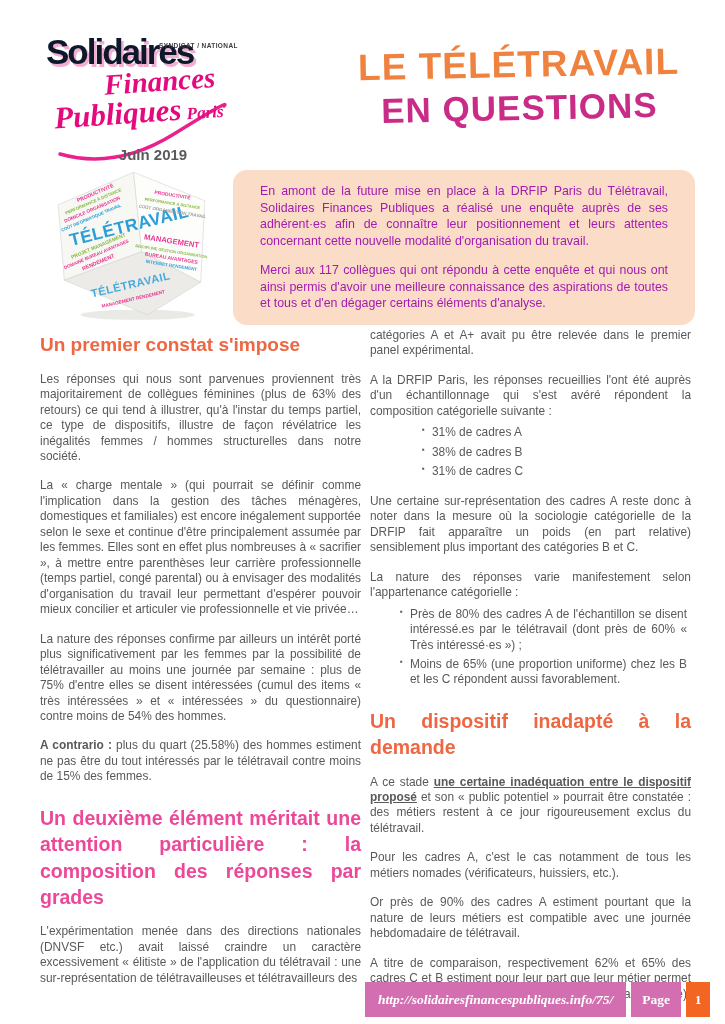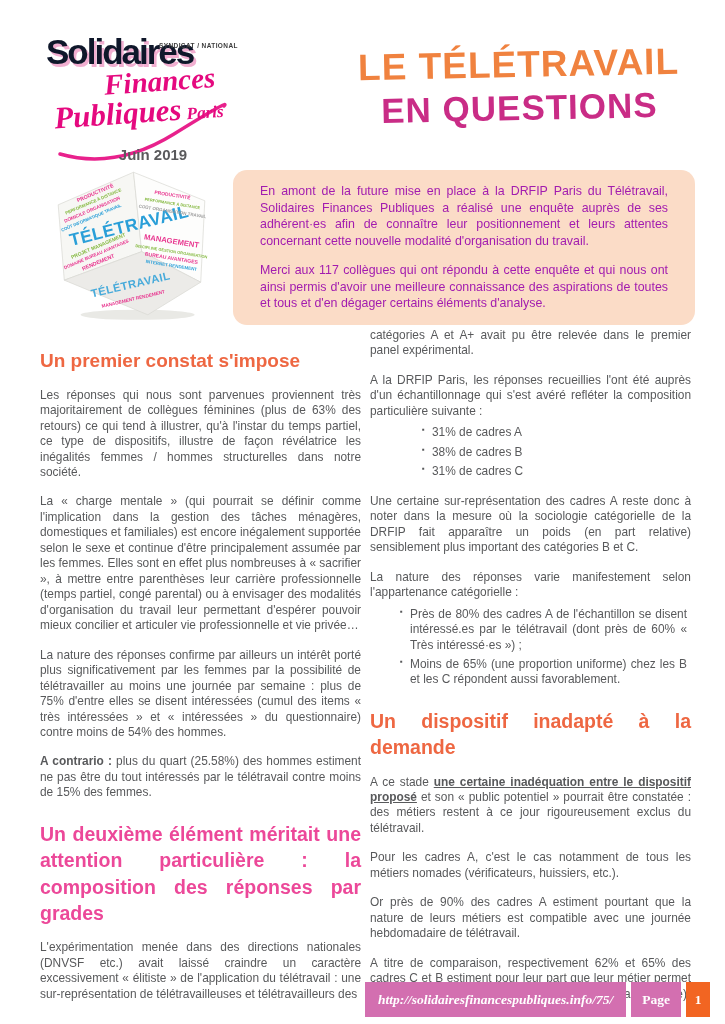--- a/index.html
+++ b/index.html
@@ -40,21 +40,21 @@
         background:#fbdcc7;border-radius:14px;padding:13px 27px;
         font-size:12.4px;line-height:1.33;color:#a21caf;text-align:justify;}
   .intro-box p{margin:0;}
   .intro-box p + p{margin-top:13px;}
 
   
   .col{position:absolute;top:328px;width:321px;font-size:11.9px;line-height:1.3;
         text-align:justify;color:#58595b;}
   .col-left{left:40px;} .col-right{left:370px;}
   .col p{margin:0 0 14px;}
-  h2.orange,h2.pink{font-family:"Liberation Sans",sans-serif;margin:20px 0 14px;line-height:1.35;}
+  h2.orange,h2.pink{font-family:"Liberation Sans",sans-serif;margin:4px 0 14px;line-height:1.35;}
   h2.orange{color:#ee6742;font-size:19px;text-align:left;}
   h2.pink{color:#ec4899;font-size:19.5px;text-align:justify;margin-top:20px;}
   h2.orange.justify{text-align:justify;font-size:19.5px;margin-top:20px;}
   .b{font-weight:bold;}
   .bu{font-weight:bold;text-decoration:underline;}
   ul.bul{list-style:none;margin:-8px 0 14px;padding:0;}
   ul.bul li{position:relative;padding-left:10px;margin:4px;}
   ul.bul li::before{content:"▪";position:absolute;left:0;top:0;font-size:8px;}
   ul.indent-big{margin-left:48px;}
   ul.indent-small{margin-left:26px;}
@@ -130,21 +130,21 @@
     <p>Les réponses qui nous sont parvenues proviennent très majoritairement de collègues féminines (plus de 63% des retours) ce qui tend à illustrer, qu'à l'instar du temps partiel, ce type de dispositifs, illustre de façon révélatrice les inégalités femmes / hommes structurelles dans notre société.</p>
     <p>La « charge mentale » (qui pourrait se définir comme l'implication dans la gestion des tâches ménagères, domestiques et familiales) est encore inégalement supportée selon le sexe et continue d'être principalement assumée par les femmes. Elles sont en effet plus nombreuses à « sacrifier », à mettre entre parenthèses leur carrière professionnelle (temps partiel, congé parental) ou à envisager des modalités d'organisation du travail leur permettant d'espérer pouvoir mieux concilier et articuler vie professionnelle et vie privée…</p>
     <p>La nature des réponses confirme par ailleurs un intérêt porté plus significativement par les femmes par la possibilité de télétravailler au moins une journée par semaine : plus de 75% d'entre elles se disent intéressées (cumul des items « très intéressées » et « intéressées » du questionnaire) contre moins de 54% des hommes.</p>
     <p><span class="b">A contrario :</span><span> plus du quart (25.58%) des hommes estiment ne pas être du tout intéressés par le télétravail contre moins de 15% des femmes.</span></p>
     <h2 class="pink">Un deuxième élément méritait une attention particulière : la composition des réponses par grades</h2>
     <p>L'expérimentation menée dans des directions nationales (DNVSF etc.) avait laissé craindre un caractère excessivement « élitiste » de l'application du télétravail : une sur-représentation de télétravailleuses et télétravailleurs des</p>
   </div>
 
   <div class="col col-right">
     <p>catégories A et A+ avait pu être relevée dans le premier panel expérimental.</p>
-    <p>A la DRFIP Paris, les réponses recueillies l'ont été auprès d'un échantillonnage qui s'est avéré refléter la composition particulière suivante :</p>
+    <p>A la DRFIP Paris, les réponses recueillies l'ont été auprès d'un échantillonnage qui s'est avéré répondent la composition catégorielle suivante :</p>
     <ul class="bul indent-big">
       <li>31% de cadres A</li>
       <li>38% de cadres B</li>
       <li>31% de cadres C</li>
     </ul>
     <p>Une certaine sur-représentation des cadres A reste donc à noter dans la mesure où la sociologie catégorielle de la DRFIP fait apparaître un poids (en part relative) sensiblement plus important des catégories B et C.</p>
     <p>La nature des réponses varie manifestement selon l'appartenance catégorielle :</p>
     <ul class="bul indent-small">
       <li>Près de 80% des cadres A de l'échantillon se disent intéressé.es par le télétravail (dont près de 60% « Très intéressé·es ») ;</li>
       <li>Moins de 65% (une proportion uniforme) chez les B et les C répondent aussi favorablement.</li>

